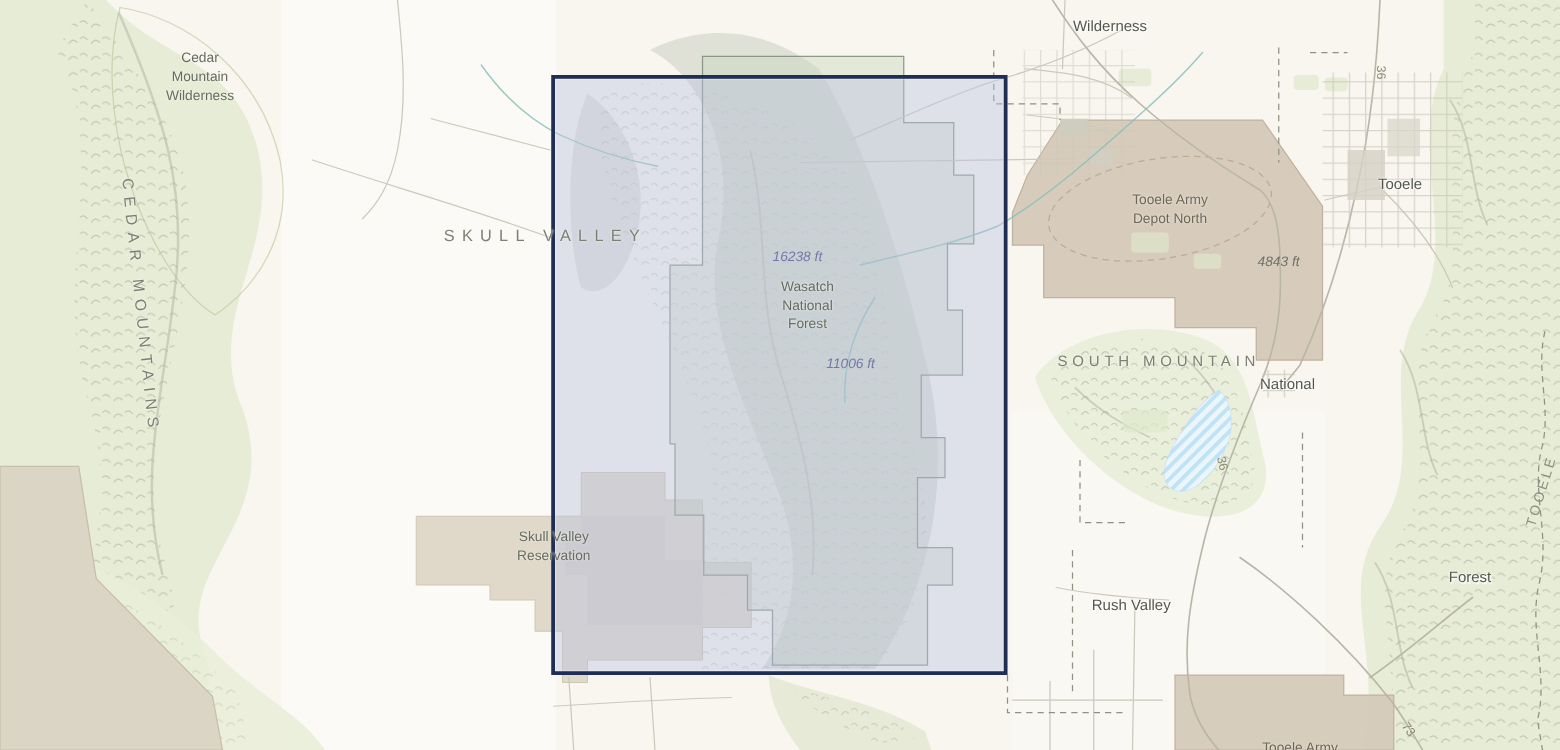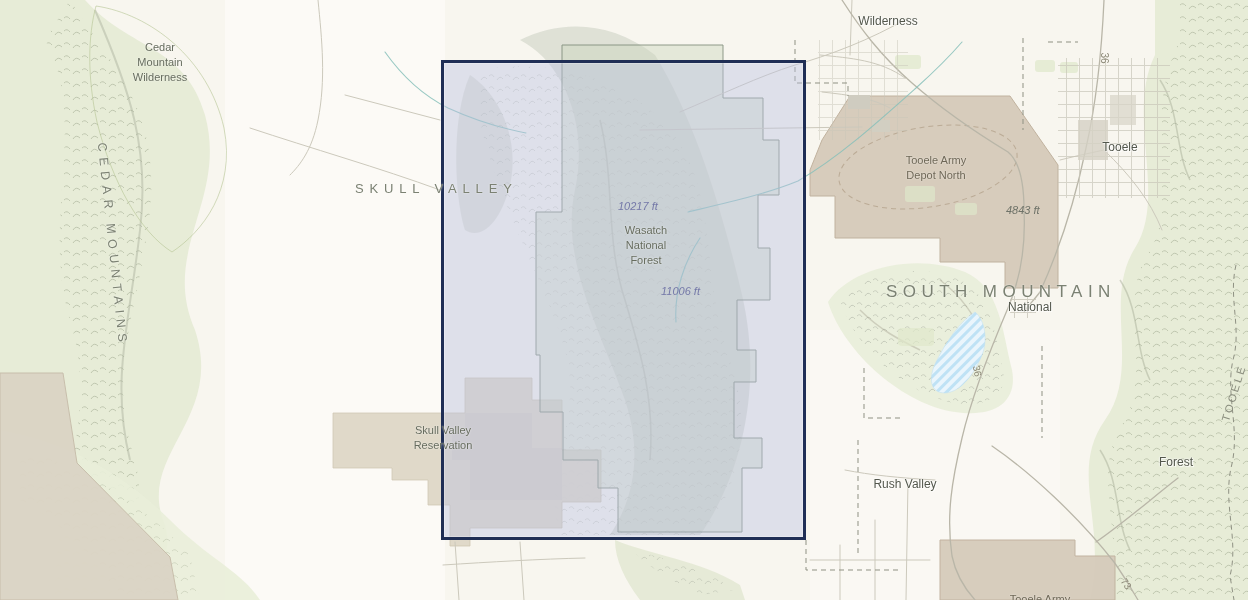--- a/index.html
+++ b/index.html
@@ -187,29 +187,29 @@
 
   <div class="lbl place center" style="left:888px;top:21px;">Wilderness</div>
 
   <div class="lbl mil center" style="left:936px;top:168px;text-align:center;">Tooele Army
 Depot North</div>
 
   <div class="lbl place center" style="left:1120px;top:147px;">Tooele</div>
 
   <div class="lbl elev elev-gray" style="left:1006px;top:203px;">4843 ft</div>
 
-  <div class="lbl elev elev-blue" style="left:618px;top:199px;">10217 ft</div>
+  <div class="lbl elev elev-blue" style="left:618px;top:199px;">16238 ft</div>
 
   <div class="lbl area center" style="left:646px;top:245px;">Wasatch
 National
 Forest</div>
 
   <div class="lbl elev elev-blue" style="left:624px;top:284px;margin-left:37px;">11006 ft</div>
 
-  <div class="lbl caps" style="left:886px;top:281px;font-size:17px;letter-spacing:.32em;">SOUTH MOUNTAIN</div>
+  <div class="lbl caps" style="left:846px;top:281px;font-size:12px;letter-spacing:.32em;">SOUTH MOUNTAIN</div>
 
   <div class="lbl place center" style="left:1030px;top:307px;">National</div>
 
   <div class="lbl area center" style="left:443px;top:438px;">Skull Valley
 Reservation</div>
 
   <div class="lbl place center" style="left:905px;top:484px;">Rush Valley</div>
 
   <div class="lbl place center" style="left:1176px;top:462px;">Forest</div>
 

